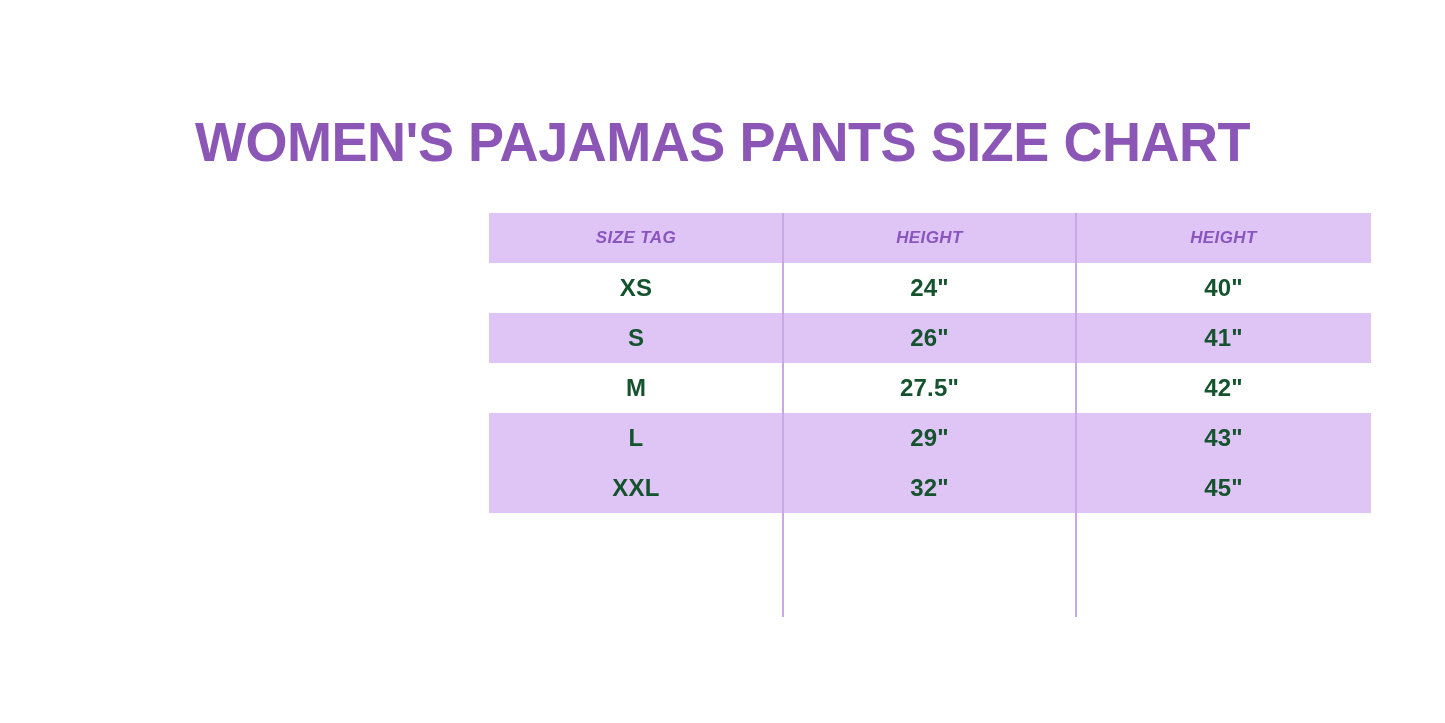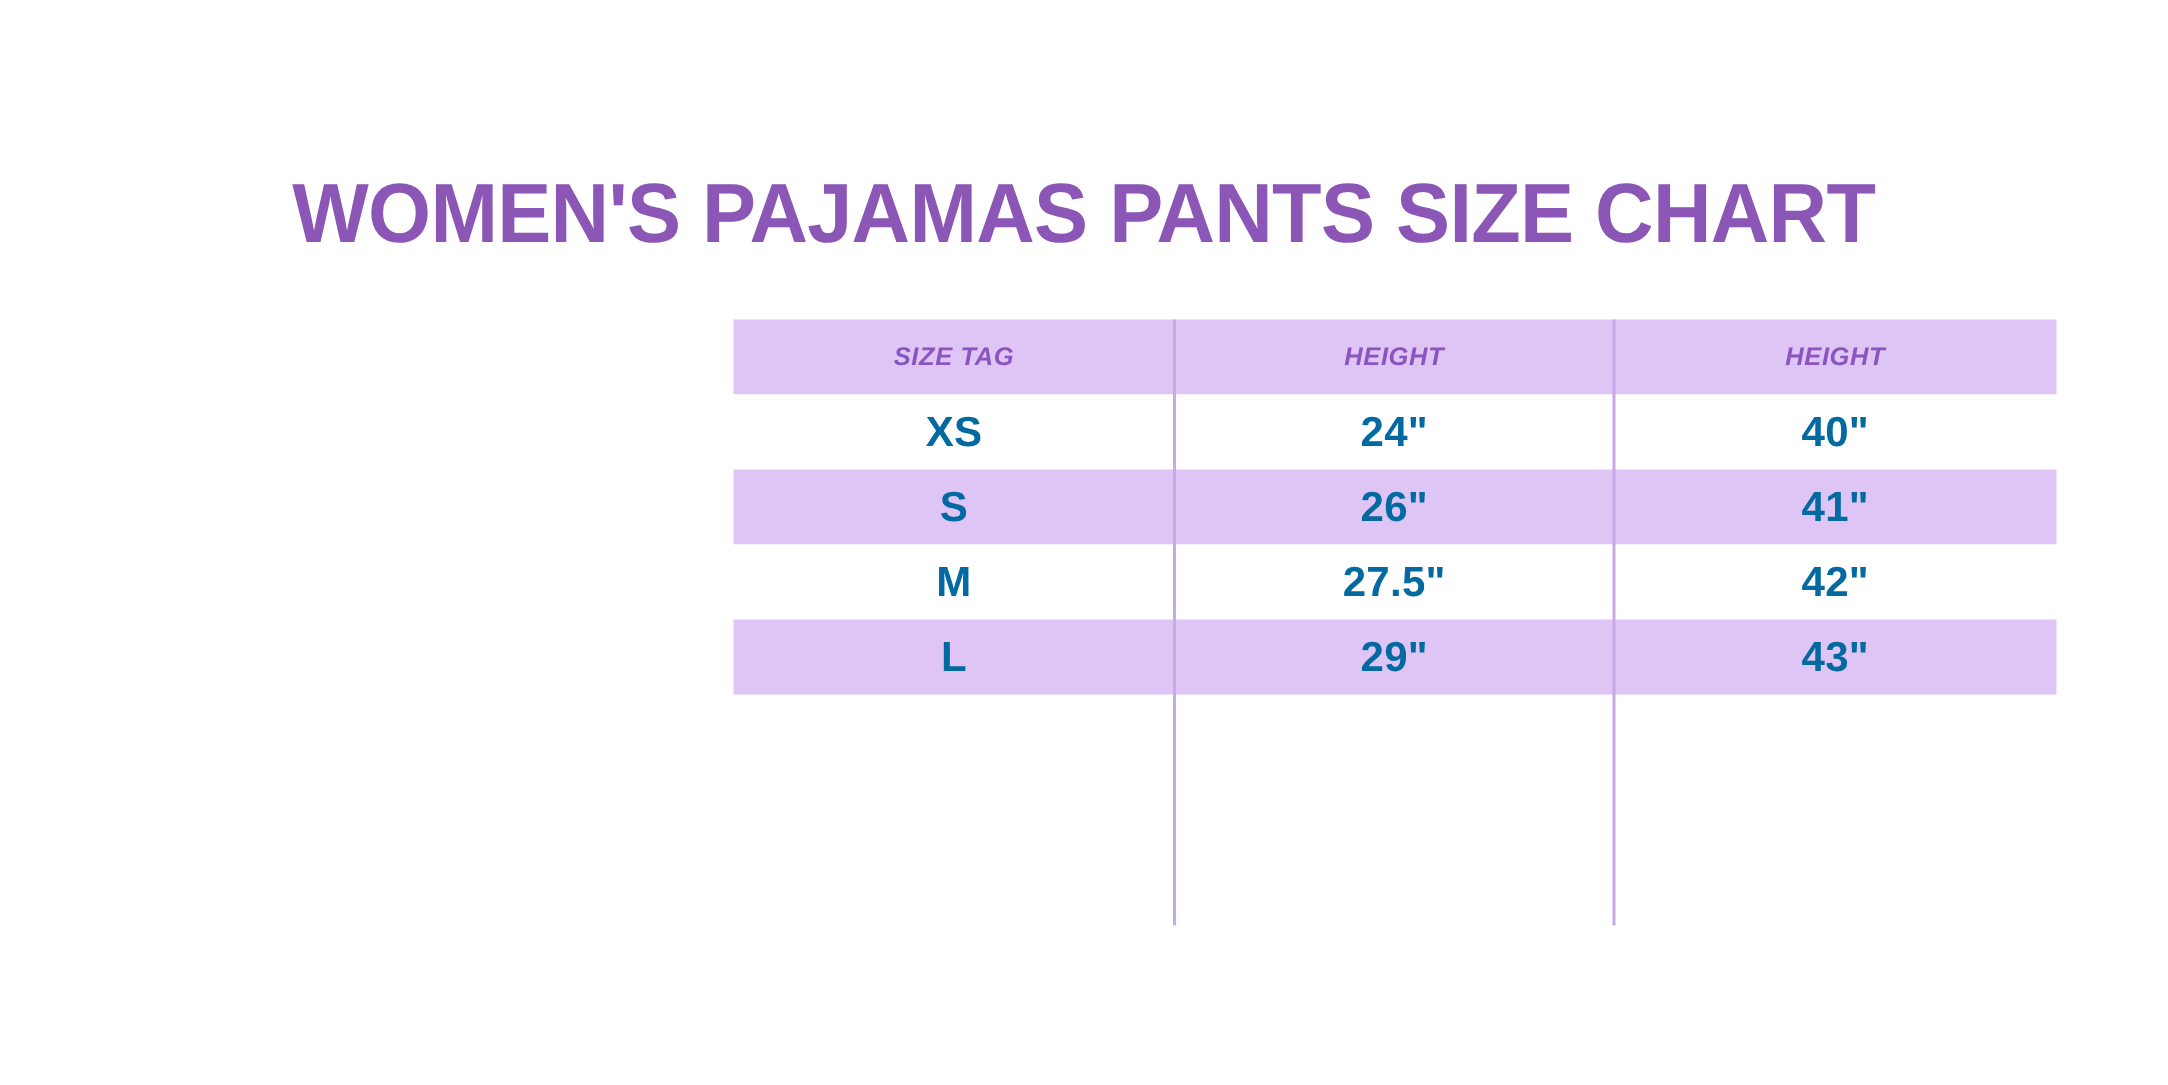--- a/index.html
+++ b/index.html
@@ -69,22 +69,22 @@
   #size-table thead th {
     background: #dec5f5;
     color: #8b55c0;
     font-size: 17px;
     letter-spacing: 0.4px;
     font-style: italic;
   }
 
   #size-table tbody td {
     background: #ffffff;
-    color: #0369a1;
-    font-size: 28px;
+    color: #14532d;
+    font-size: 24px;
     letter-spacing: 0.2px;
   }
   #size-table tbody tr.striped td {
     background: #dec5f5;
   }
 
   
   .col-divider {
     position: absolute;
     top: 213px;
@@ -129,19 +129,24 @@
       <tr>
         <td>M</td>
         <td>27.5"</td>
         <td>42"</td>
       </tr>
       <tr class="striped">
         <td>L</td>
         <td>29"</td>
         <td>43"</td>
       </tr>
+      <tr class="striped">
+        <td>XXL</td>
+        <td>32"</td>
+        <td>45"</td>
+      </tr>
     </tbody>
   </table>
 
   <div id="divider-1" class="col-divider"></div>
   <div id="divider-2" class="col-divider"></div>
 
 </div>
 
 </body></html>

